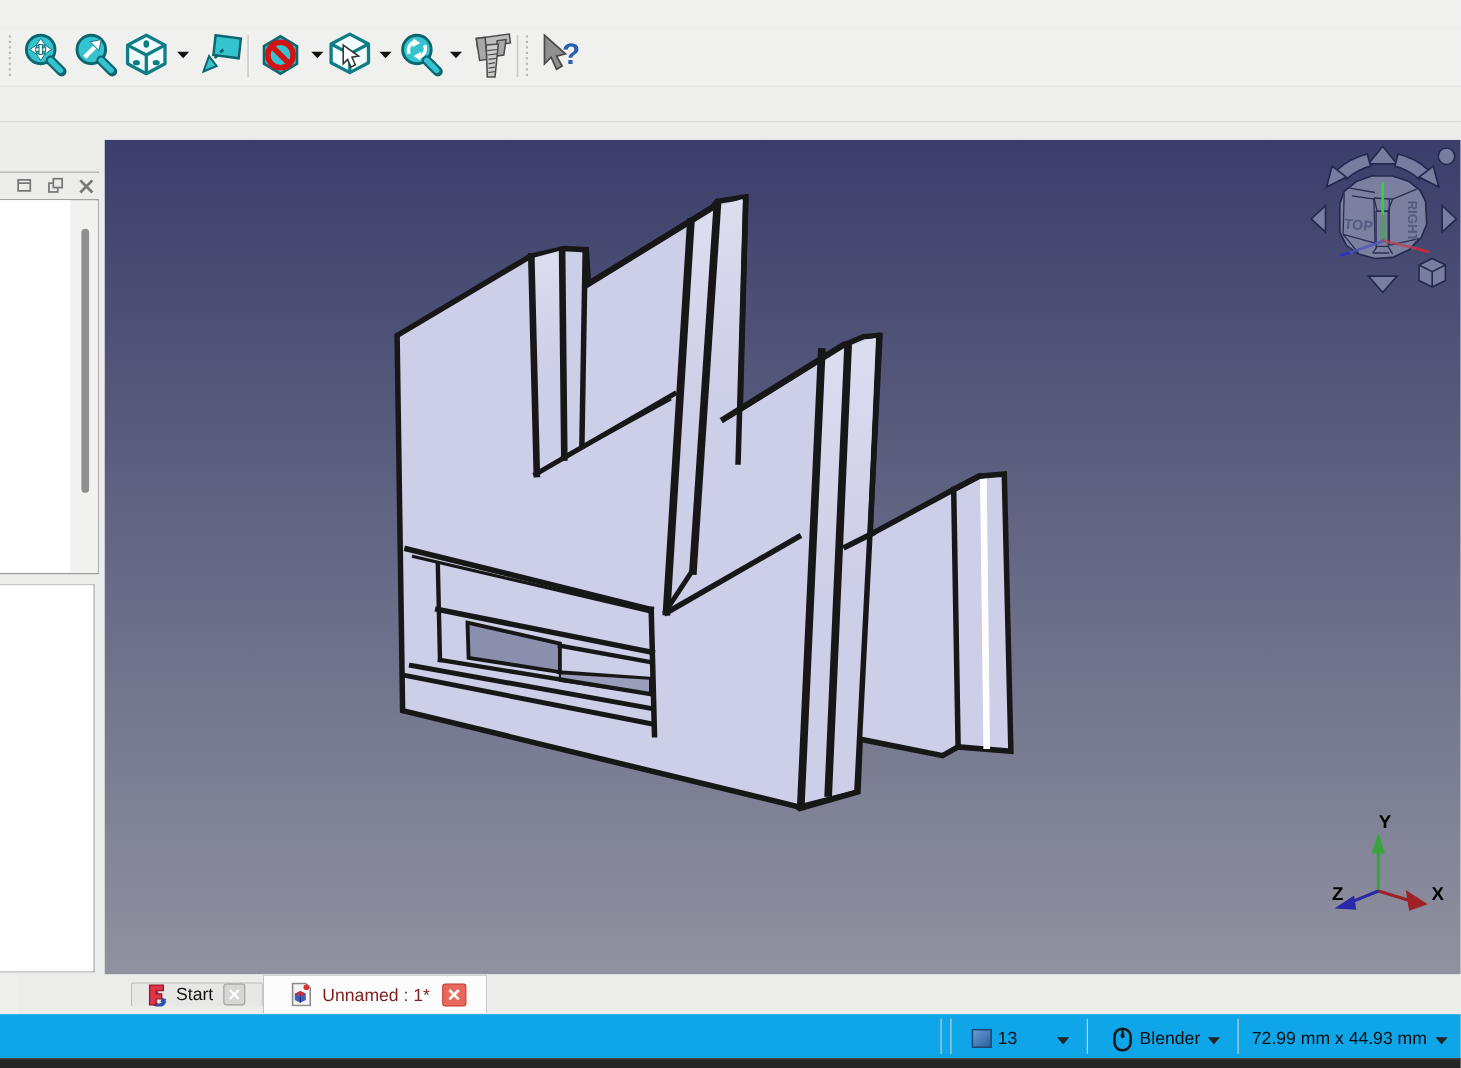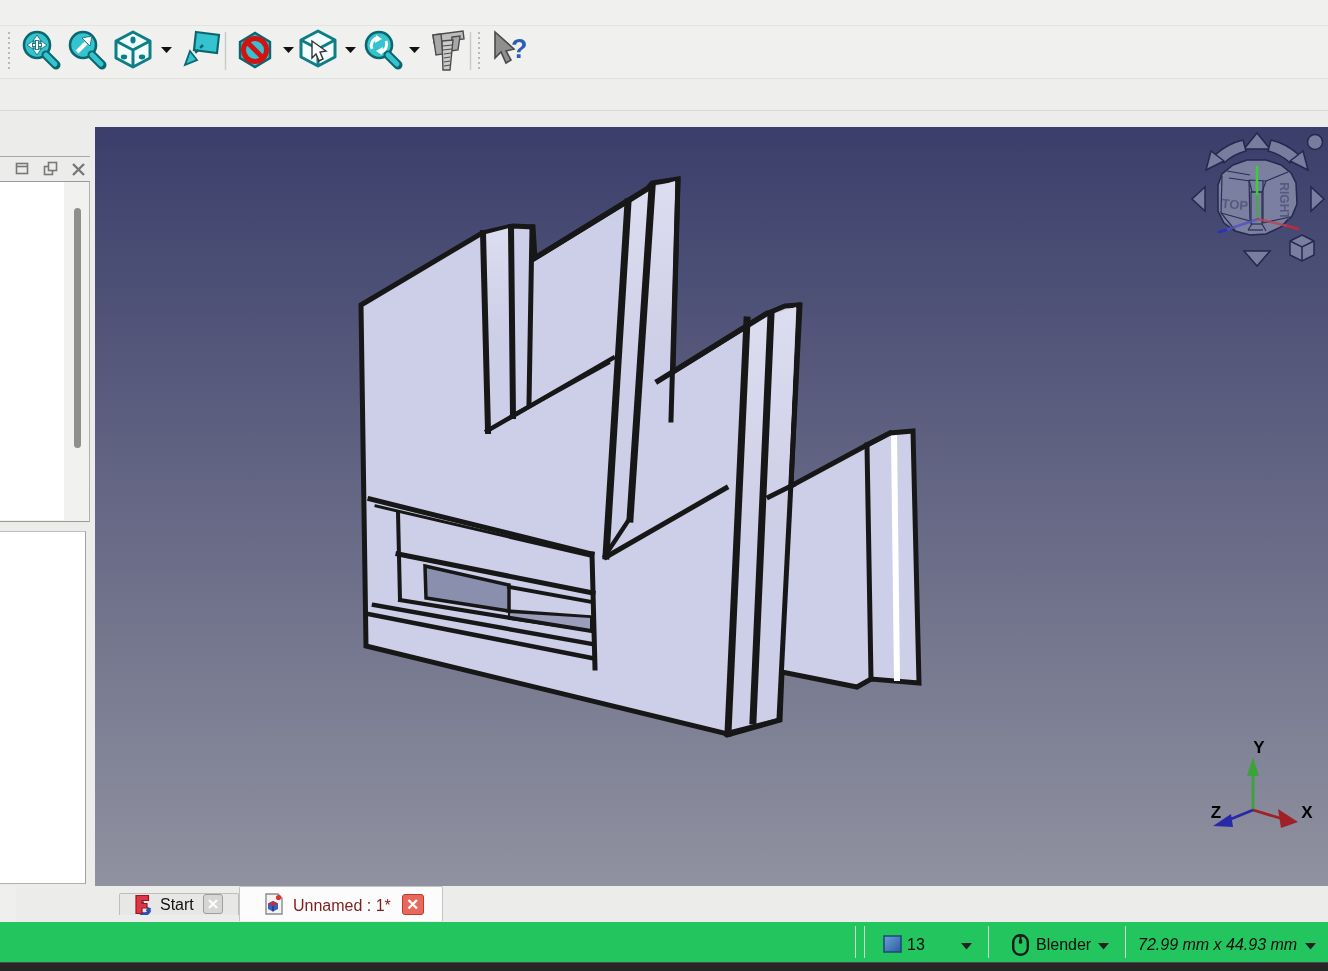--- a/index.html
+++ b/index.html
@@ -266,21 +266,21 @@
       <path d="M9,13 L9,18.5" stroke="#16275e" stroke-width="1"></path>
     </svg>
     <div class="abs" style="left:277px;top:11px;font-size:16px;color:#7f1d1d;">Unnamed : 1*</div>
     <div class="abs" style="left:386px;top:8px;width:22px;height:21px;background:#e8695b;border:1px solid #c2392a;border-radius:3px;box-sizing:border-box;">
       <svg width="20" height="19">
         <path d="M5.5,5 L14,13.5 M14,5 L5.5,13.5" stroke="#ffffff" stroke-width="2.4"></path>
       </svg>
     </div>
   </div>
 
-  <div class="abs" id="statusbar" style="left:0;top:922px;width:1328px;height:40px;background:#22c55e;font-size:16px;color:#0d0d0d;">
+  <div class="abs" id="statusbar" style="left:0;top:922px;width:1328px;height:40px;background:#0ea5e9;font-size:16px;color:#0d0d0d;">
     <div class="abs" style="left:855px;top:4px;width:1px;height:32px;background:#d2d2d1;"></div>
     <div class="abs" style="left:864px;top:4px;width:1px;height:32px;background:#d2d2d1;"></div>
     <svg class="abs" style="left:883px;top:13px;" width="19" height="18" xmlns="http://www.w3.org/2000/svg">
       <defs>
         <linearGradient id="bsq" x1="0" y1="0" x2="1" y2="1">
           <stop offset="0" stop-color="#6da0d8"></stop>
           <stop offset="1" stop-color="#2a5c9c"></stop>
         </linearGradient>
       </defs>
       <rect x="1" y="1" width="17" height="16" fill="url(#bsq)" stroke="#1d4878" stroke-width="1.5"></rect>
@@ -293,19 +293,19 @@
     <svg class="abs" style="left:1011px;top:11px;" width="20" height="24" xmlns="http://www.w3.org/2000/svg">
       <rect x="2.2" y="2.2" width="14.6" height="19.6" rx="7" fill="none" stroke="#1a1a1a" stroke-width="2.4"></rect>
       <path d="M9.5,3 L9.5,8" stroke="#1a1a1a" stroke-width="2"></path>
       <rect x="7.8" y="6.2" width="3.4" height="4.6" rx="1.6" fill="#1a1a1a"></rect>
     </svg>
     <div class="abs" style="left:1036px;top:14px;text-align:center;">Blender</div>
     <svg class="abs" style="left:1097px;top:20px;" width="13" height="8">
       <polygon points="1,1 12,1 6.5,7.5" fill="#222"></polygon>
     </svg>
     <div class="abs" style="left:1125px;top:4px;width:1px;height:32px;background:#d2d2d1;"></div>
-    <div class="abs" style="left:1138px;top:14px;font-style:italic;">72.99 mm x 44.93 mm</div>
+    <div class="abs" style="left:1138px;top:14px;">72.99 mm x 44.93 mm</div>
     <svg class="abs" style="left:1304px;top:20px;" width="13" height="8">
       <polygon points="1,1 12,1 6.5,7.5" fill="#222"></polygon>
     </svg>
   </div>
 
   <div class="abs" style="left:0;top:962px;width:1328px;height:9px;background:#262626;border-top:1px solid #4a4a4a;box-sizing:border-box;"></div>
 
 </body></html>

